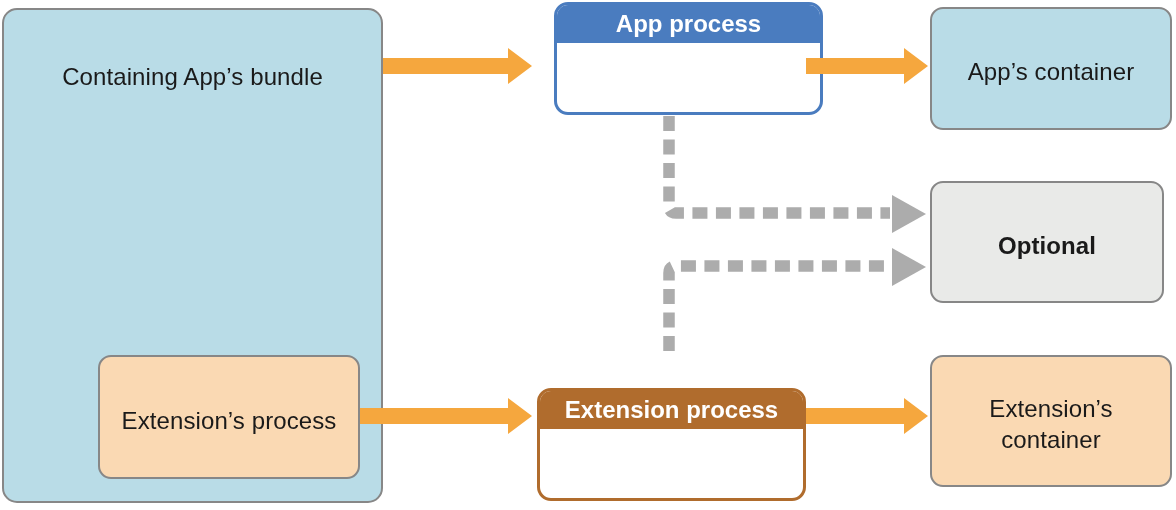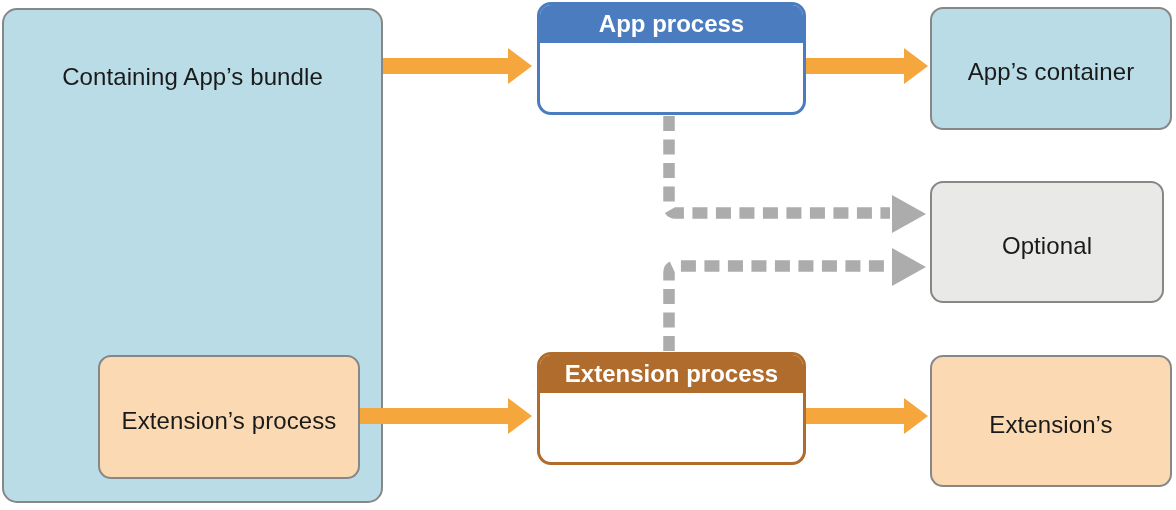--- a/index.html
+++ b/index.html
@@ -44,22 +44,22 @@
   
   .process {
     position: absolute;
     box-sizing: border-box;
     width: 269px;
     height: 113px;
     background: #ffffff;
     border-radius: 14px;
     overflow: hidden;
   }
-  .process.blue  { border: 3px solid var(--blue-header, #4a7cbf); }
-  .process.brown { border: 3px solid var(--brown-header, #b06c2d); }
+  .process.blue  { border: 3px solid var(--blue-header, #4a7cbf); margin-left: 17px; }
+  .process.brown { border: 3px solid var(--brown-header, #b06c2d); margin-top: 36px; }
   .process-header {
     height: 38px;
     display: flex;
     align-items: center;
     justify-content: center;
     font-size: 24px;
     font-weight: bold;
     color: #ffffff;
   }
   .process.blue  .process-header { background: var(--blue-header, #4a7cbf); }
@@ -98,29 +98,30 @@
   </div>
 
   <div class="process brown" style="left:537px; top:352px;">
     <div class="process-header">Extension process</div>
   </div>
 
   <div class="node fill-blue" style="left:930px; top:7px; width:242px; height:123px;">
     <div class="label center-label">App’s container</div>
   </div>
 
-  <div class="node fill-gray" style="left:930px; top:181px; width:234px; height:122px;">
+  <div class="node fill-gray" style="left:930px; top:181px; width:234px; height:122px;font-weight:bold;">
     <div class="label center-label">
       <span>Optional</span>
     </div>
   </div>
 
   <div class="node fill-peach" style="left:930px; top:355px; width:242px; height:132px;">
     <div class="label center-label">
       <span>Extension’s</span>
+      <span>container</span>
     </div>
   </div>
 
   <svg class="connector-layer" width="1176" height="510" viewBox="0 0 1176 510">
 
     <polygon class="orange-arrow" points="383,58 508,58 508,48 532,66 508,84 508,74 383,74"></polygon>
     <polygon class="orange-arrow" points="806,58 904,58 904,48 928,66 904,84 904,74 806,74"></polygon>
     <polygon class="orange-arrow" points="360,408 508,408 508,398 532,416 508,434 508,424 360,424"></polygon>
     <polygon class="orange-arrow" points="806,408 904,408 904,398 928,416 904,434 904,424 806,424"></polygon>
 

